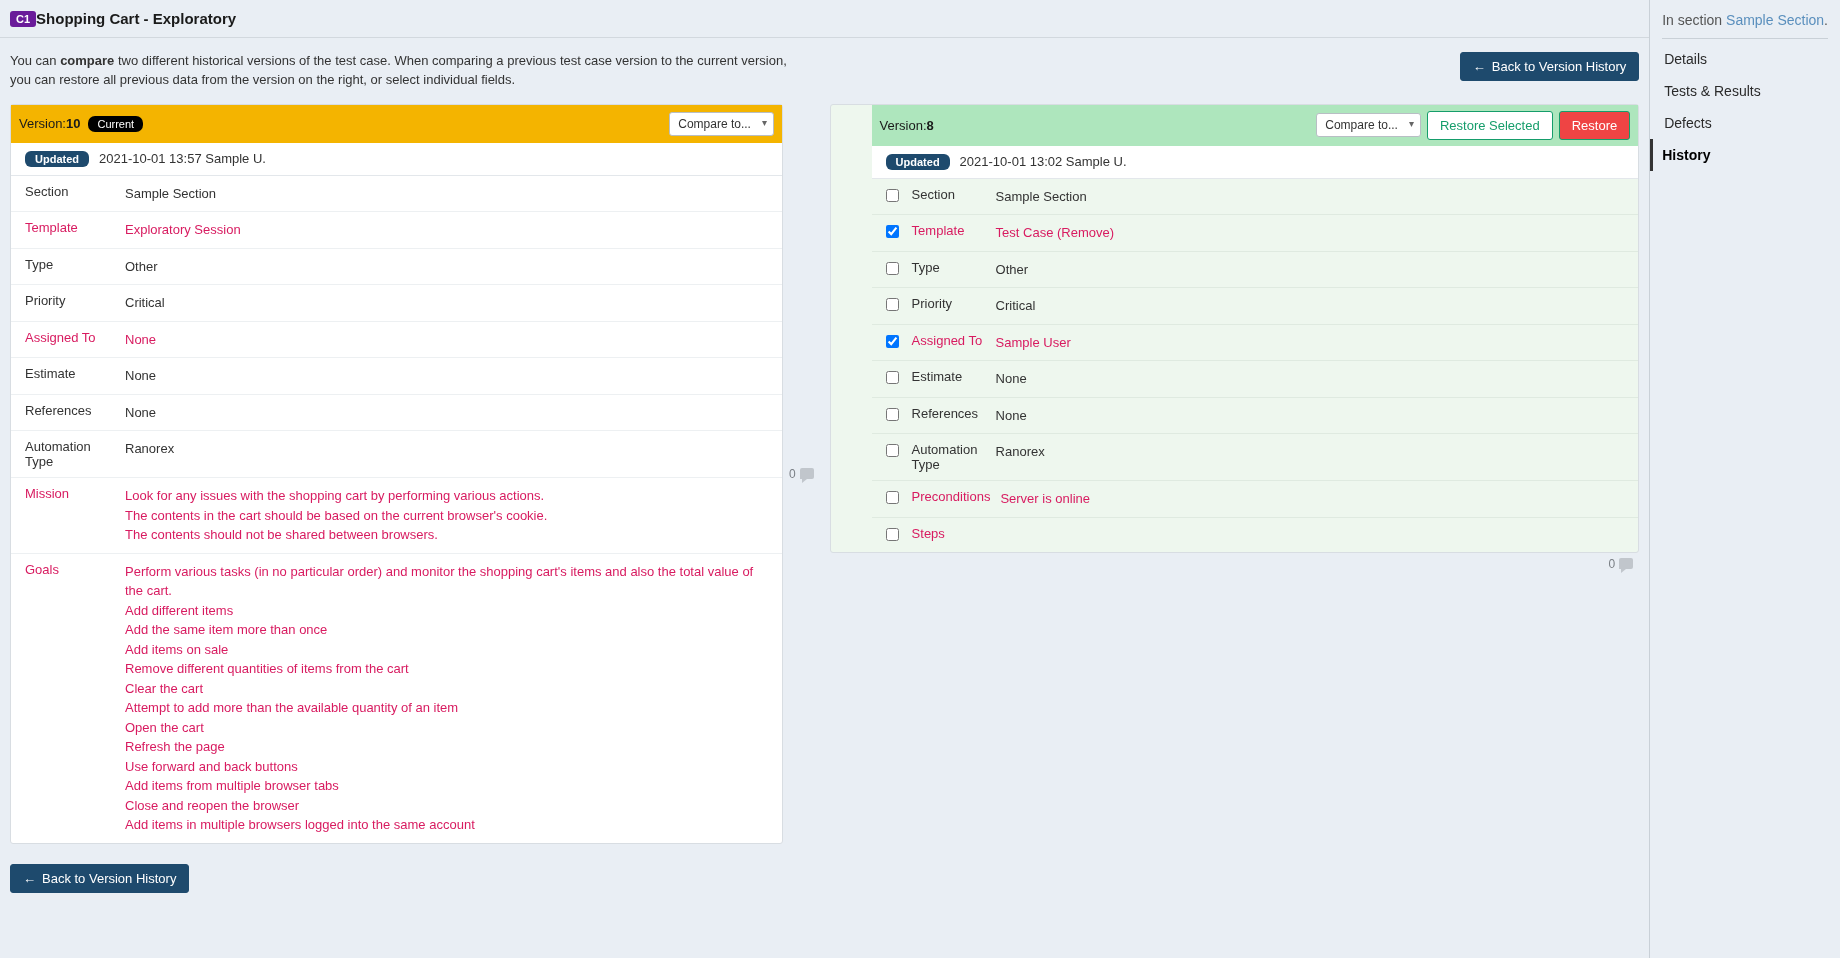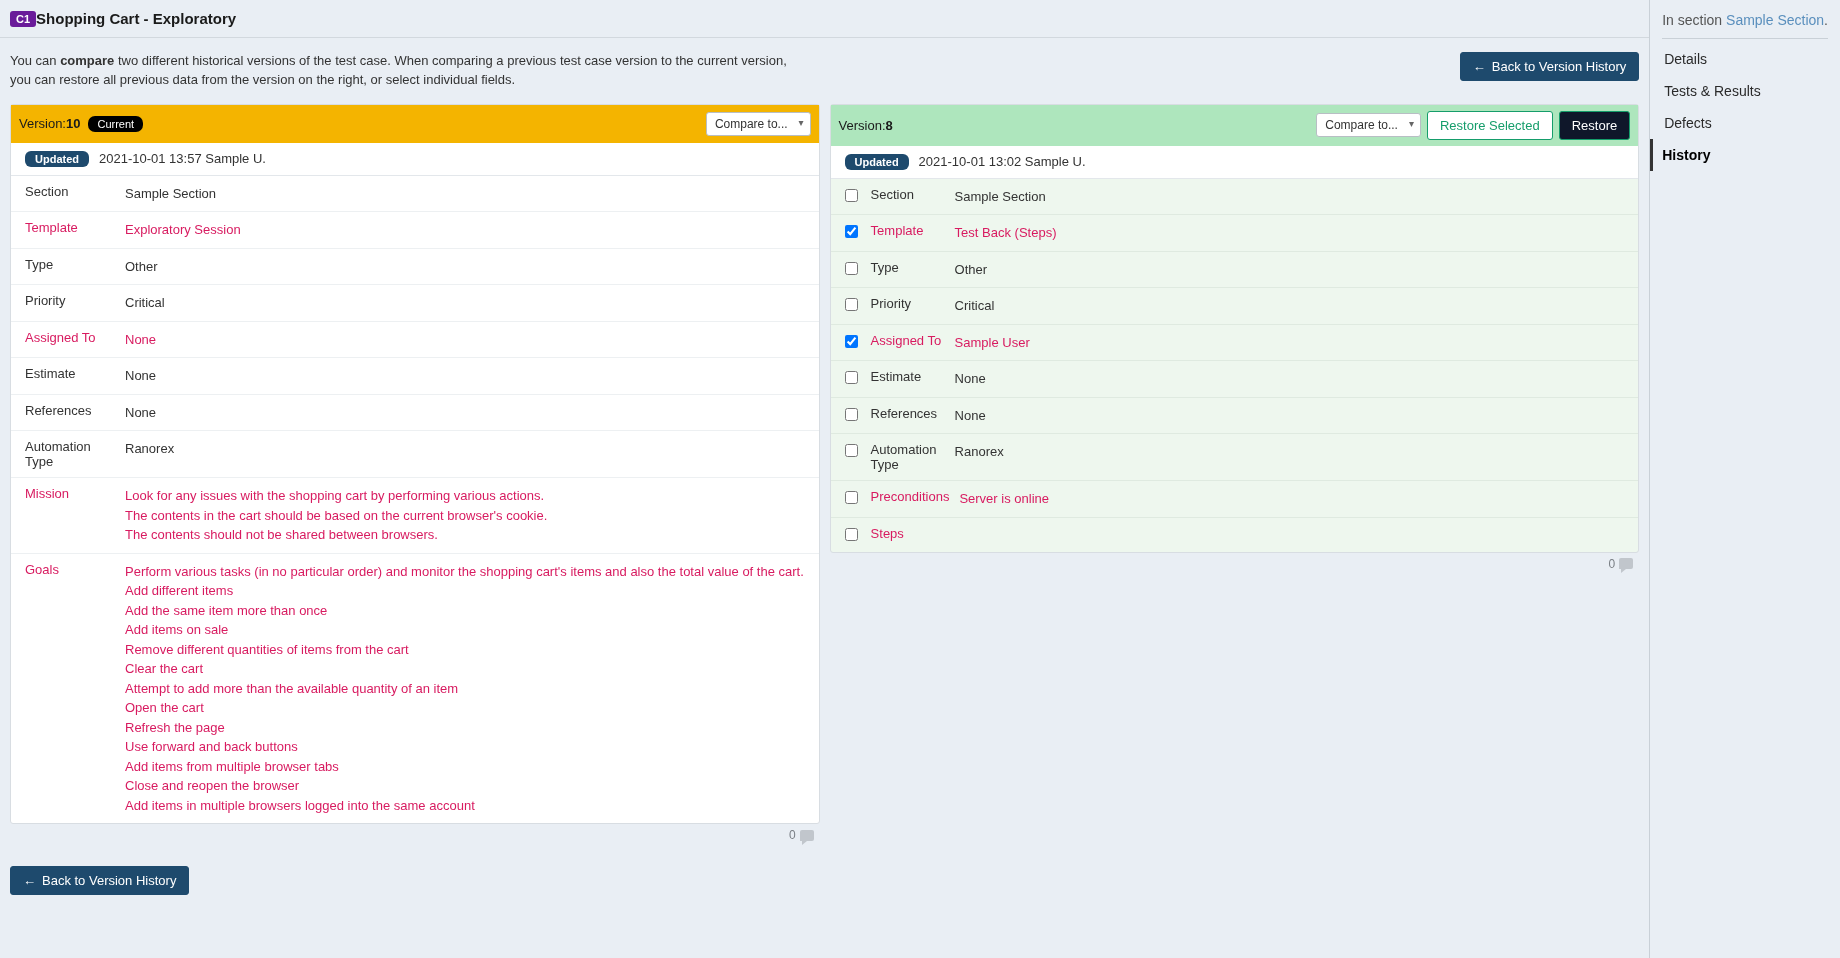--- a/index.html
+++ b/index.html
@@ -67,39 +67,39 @@
     color: #fff;
     border-color: #1e4a6d;
   }
   .btn-dark .arrow { font-size: 13px; }
   .btn-outline-green {
     background: #fff;
     color: #159d6b;
     border-color: #159d6b;
   }
   .btn-green {
-    background: #0f172a;
+    background: #ef4444;
     color: #fff;
     border-color: #159d6b;
   }
   .columns {
     display: flex;
     gap: 10px;
     padding: 0 10px 10px 10px;
     align-items: flex-start;
   }
   .col {
     flex: 1;
     background: #fff;
     border: 1px solid #d8dde2;
     border-radius: 3px;
     display: flex;
     flex-direction: column;
   }
-  .col-right-bg { background: #eef7ee; }
+  .col-right-bg { background: #eef7ee; padding-left: 41px; }
   .col-header {
     display: flex;
     align-items: center;
     justify-content: space-between;
     padding: 6px 8px;
     min-height: 38px;
   }
   .col-header-left {
     display: flex;
     align-items: center;
@@ -253,21 +253,21 @@
       <span>You can </span><b>compare</b><span> two different historical versions of the test case. When comparing a previous test case version to the current version, you can restore all previous data from the version on the right, or select individual fields.</span>
     </div>
     <button class="btn btn-dark">
       <span class="arrow">←</span>
       <span>Back to Version History</span>
     </button>
   </div>
 
   <div class="columns">
 
-    <div style="flex:1; display:flex; flex-direction:column;">
+    <div style="flex:1; display:flex; ">
       <div class="col left">
         <div class="col-header hdr-yellow">
           <div class="col-header-left">
             <span><span class="version-label">Version:</span><span class="version-num">10</span></span>
             <span class="current-pill">Current</span>
           </div>
           <div class="hdr-actions">
             <div class="compare-dd">Compare to...</div>
           </div>
         </div>
@@ -355,21 +355,21 @@
         </div>
 
         <div class="field-row">
           <span class="field-check"><input type="checkbox" style=""></span>
           <span class="field-label">Section</span>
           <span class="field-value">Sample Section</span>
         </div>
         <div class="field-row diff">
           <span class="field-check"><input type="checkbox" checked="" style=""></span>
           <span class="field-label">Template</span>
-          <span class="field-value">Test Back (Steps)</span>
+          <span class="field-value">Test Case (Remove)</span>
         </div>
         <div class="field-row">
           <span class="field-check"><input type="checkbox" style=""></span>
           <span class="field-label">Type</span>
           <span class="field-value">Other</span>
         </div>
         <div class="field-row">
           <span class="field-check"><input type="checkbox" style=""></span>
           <span class="field-label">Priority</span>
           <span class="field-value">Critical</span>

